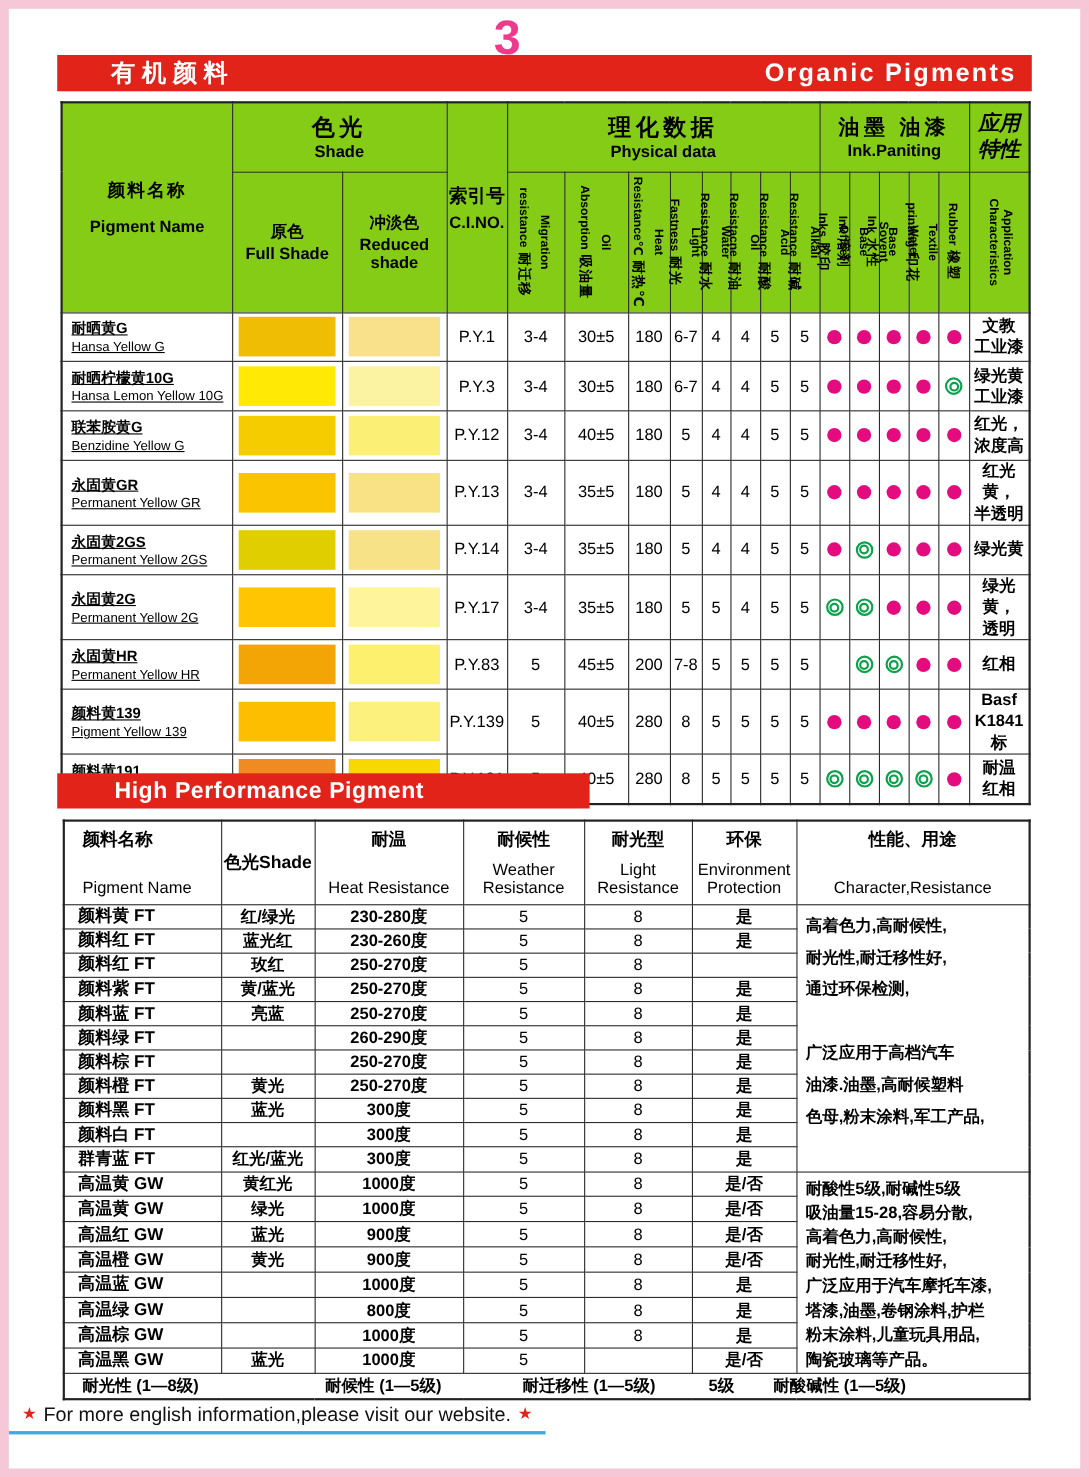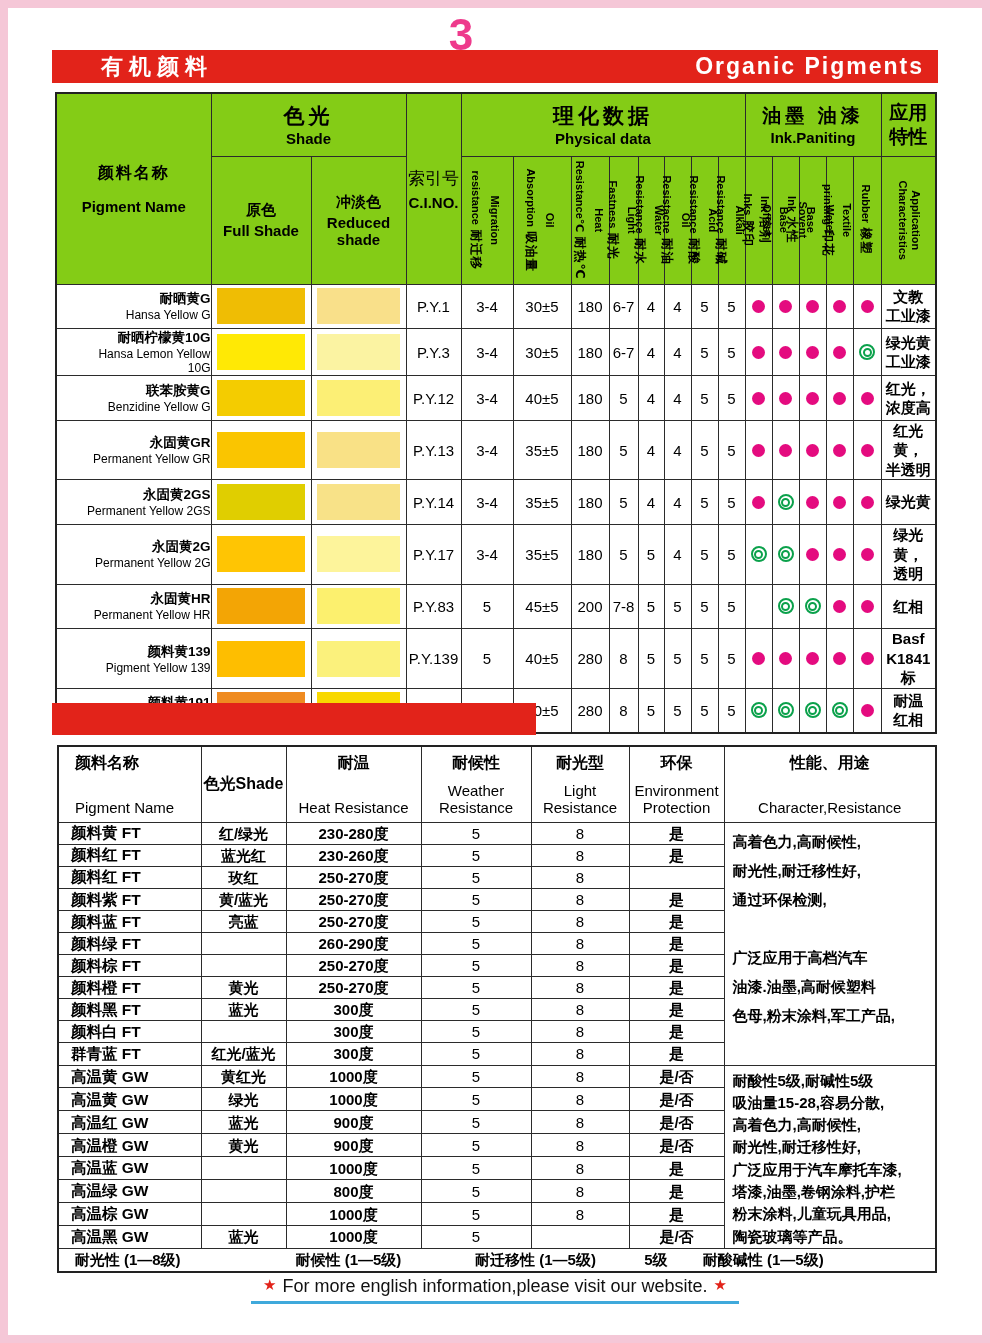--- a/index.html
+++ b/index.html
@@ -22,31 +22,31 @@
   th, td { border:1.6px solid #2b2b2b; text-align:center; vertical-align:middle;
            overflow:visible; }
   #t1 { left:47px; top:84px; width:880px; border:2.5px solid #222; }
   #t1 thead th { background:#84cc16; }
   .g-zh { font-size:21px; font-weight:bold; letter-spacing:4px; }
   .g-en { font-size:15px; }
   .tier1 th { height:63px; }
   .tier2 th { height:128px; }
   .hd-name .g1 { font-size:16px; font-weight:bold; letter-spacing:2px; margin-bottom:14px; }
   .hd-name .g2 { font-size:15px; }
-  .hd-ci .g1 { font-size:17px; font-weight:normal; margin-bottom:4px;text-align:center; }
+  .hd-ci .g1 { font-size:17px; font-weight:bold; margin-bottom:4px;text-align:center; }
   .hd-ci .g2 { font-size:15px; }
   .sub-zh { font-size:15px; font-weight:bold; margin-bottom:2px; }
   .sub-en { font-size:15px; }
-  .app-zh { font-size:19px; font-weight:bold; line-height:1.25; white-space:pre-line; }
+  .app-zh { font-size:19px; font-weight:bold; line-height:1.25; white-space:pre-line;font-style:italic; }
   .vwrap { width:100%; height:100%; display:flex; align-items:center; justify-content:center; }
   .rot { transform:rotate(90deg); white-space:nowrap; text-align:center; line-height:1.2; }
   .rot .rzh { font-size:12.5px; font-weight:bold; letter-spacing:1px; }
   .rot .ren { font-size:11px; white-space:pre-line; }
   #t1 tbody td { height:44.7px; font-size:15px; }
-  td.c-name { text-align:right; padding-left:20px; }
+  td.c-name { text-align:left; padding-left:8px;text-decoration:underline; }
   td.c-name .nzh { font-size:13.5px; font-weight:bold; }
   td.c-name .nen { font-size:12px; }
   .sw { width:88%; height:36px; margin:0 auto; }
   td.c-app { font-size:12px; font-weight:bold; white-space:pre-line; line-height:1.3; }
   .dot { width:13px; height:13px; border-radius:50%; background:#e40b7f; margin:0 auto; }
   .ring { width:16px; height:16px; border-radius:50%; border:2.5px solid #0ba14b;
           margin:0 auto; position:relative; }
   .ring::after { content:""; position:absolute; inset:1.5px; border:2px solid #0ba14b;
                  border-radius:50%; }
 
@@ -62,21 +62,21 @@
   #t2 td.p-name { text-align:left; padding-left:12px; font-weight:bold; font-size:15.5px; }
   #t2 td.p-shade, #t2 td.p-heat, #t2 td.p-env { font-weight:bold; }
   #t2 td.note { text-align:left; vertical-align:top; padding:4px 2px 0 8px;
                 font-size:15px; font-weight:bold; white-space:pre-line; }
   #t2 td.note-ft { line-height:29px; }
   #t2 td.note-gw { line-height:22.3px; }
   #t2 tfoot td { height:24px; font-weight:bold; font-size:15px; position:relative; }
   .footbar { position:relative; width:100%; height:100%; }
   .footbar span { position:absolute; top:50%; transform:translateY(-50%); white-space:nowrap; }
 
-  .note-line { position:absolute; left:0; top:1268px; width:974px; text-align:center; }
+  .note-line { position:absolute; left:0; top:1268px; width:974px; }
   .note-inner { display:inline-block; border-bottom:3px solid #3fa9db; padding:0 6px 4px 6px;
                 font-size:18px; color:#111; }
   .star { color:#e2231a; font-size:15px; position:relative; top:-2px; padding:0 6px; }
 </style>
 </head>
 <body>
 
 <div class="page">
 
   <div class="page-num">3</div>
@@ -555,20 +555,21 @@
           <td>
             <div class="dot"></div>
           </td>
           <td class="c-app">耐温
 红相</td>
         </tr>
       </tbody>
   </table>
 
   <div class="banner banner2">
+    <span class="en">High Performance Pigment</span>
   </div>
 
   <table id="t2">
     <colgroup>
       <col style="width:143px">
         <col style="width:85px">
         <col style="width:135px">
         <col style="width:110px">
       <col style="width:98px">
         <col style="width:95px">

